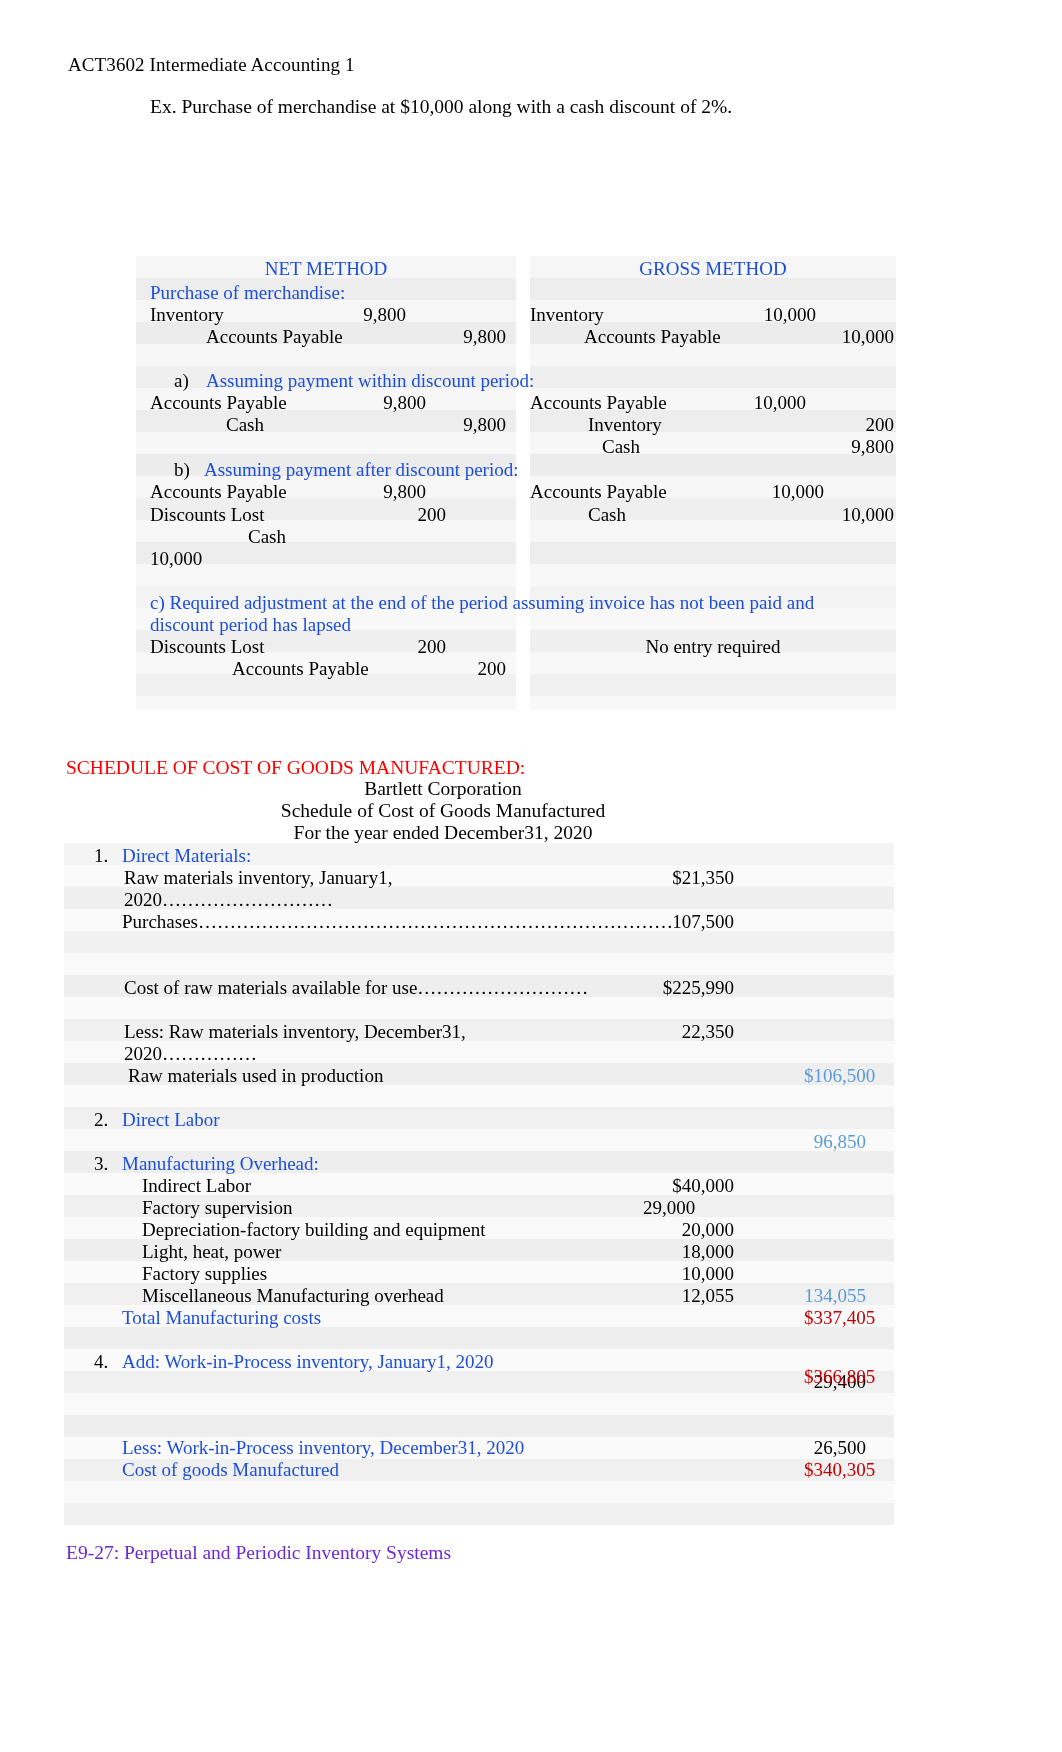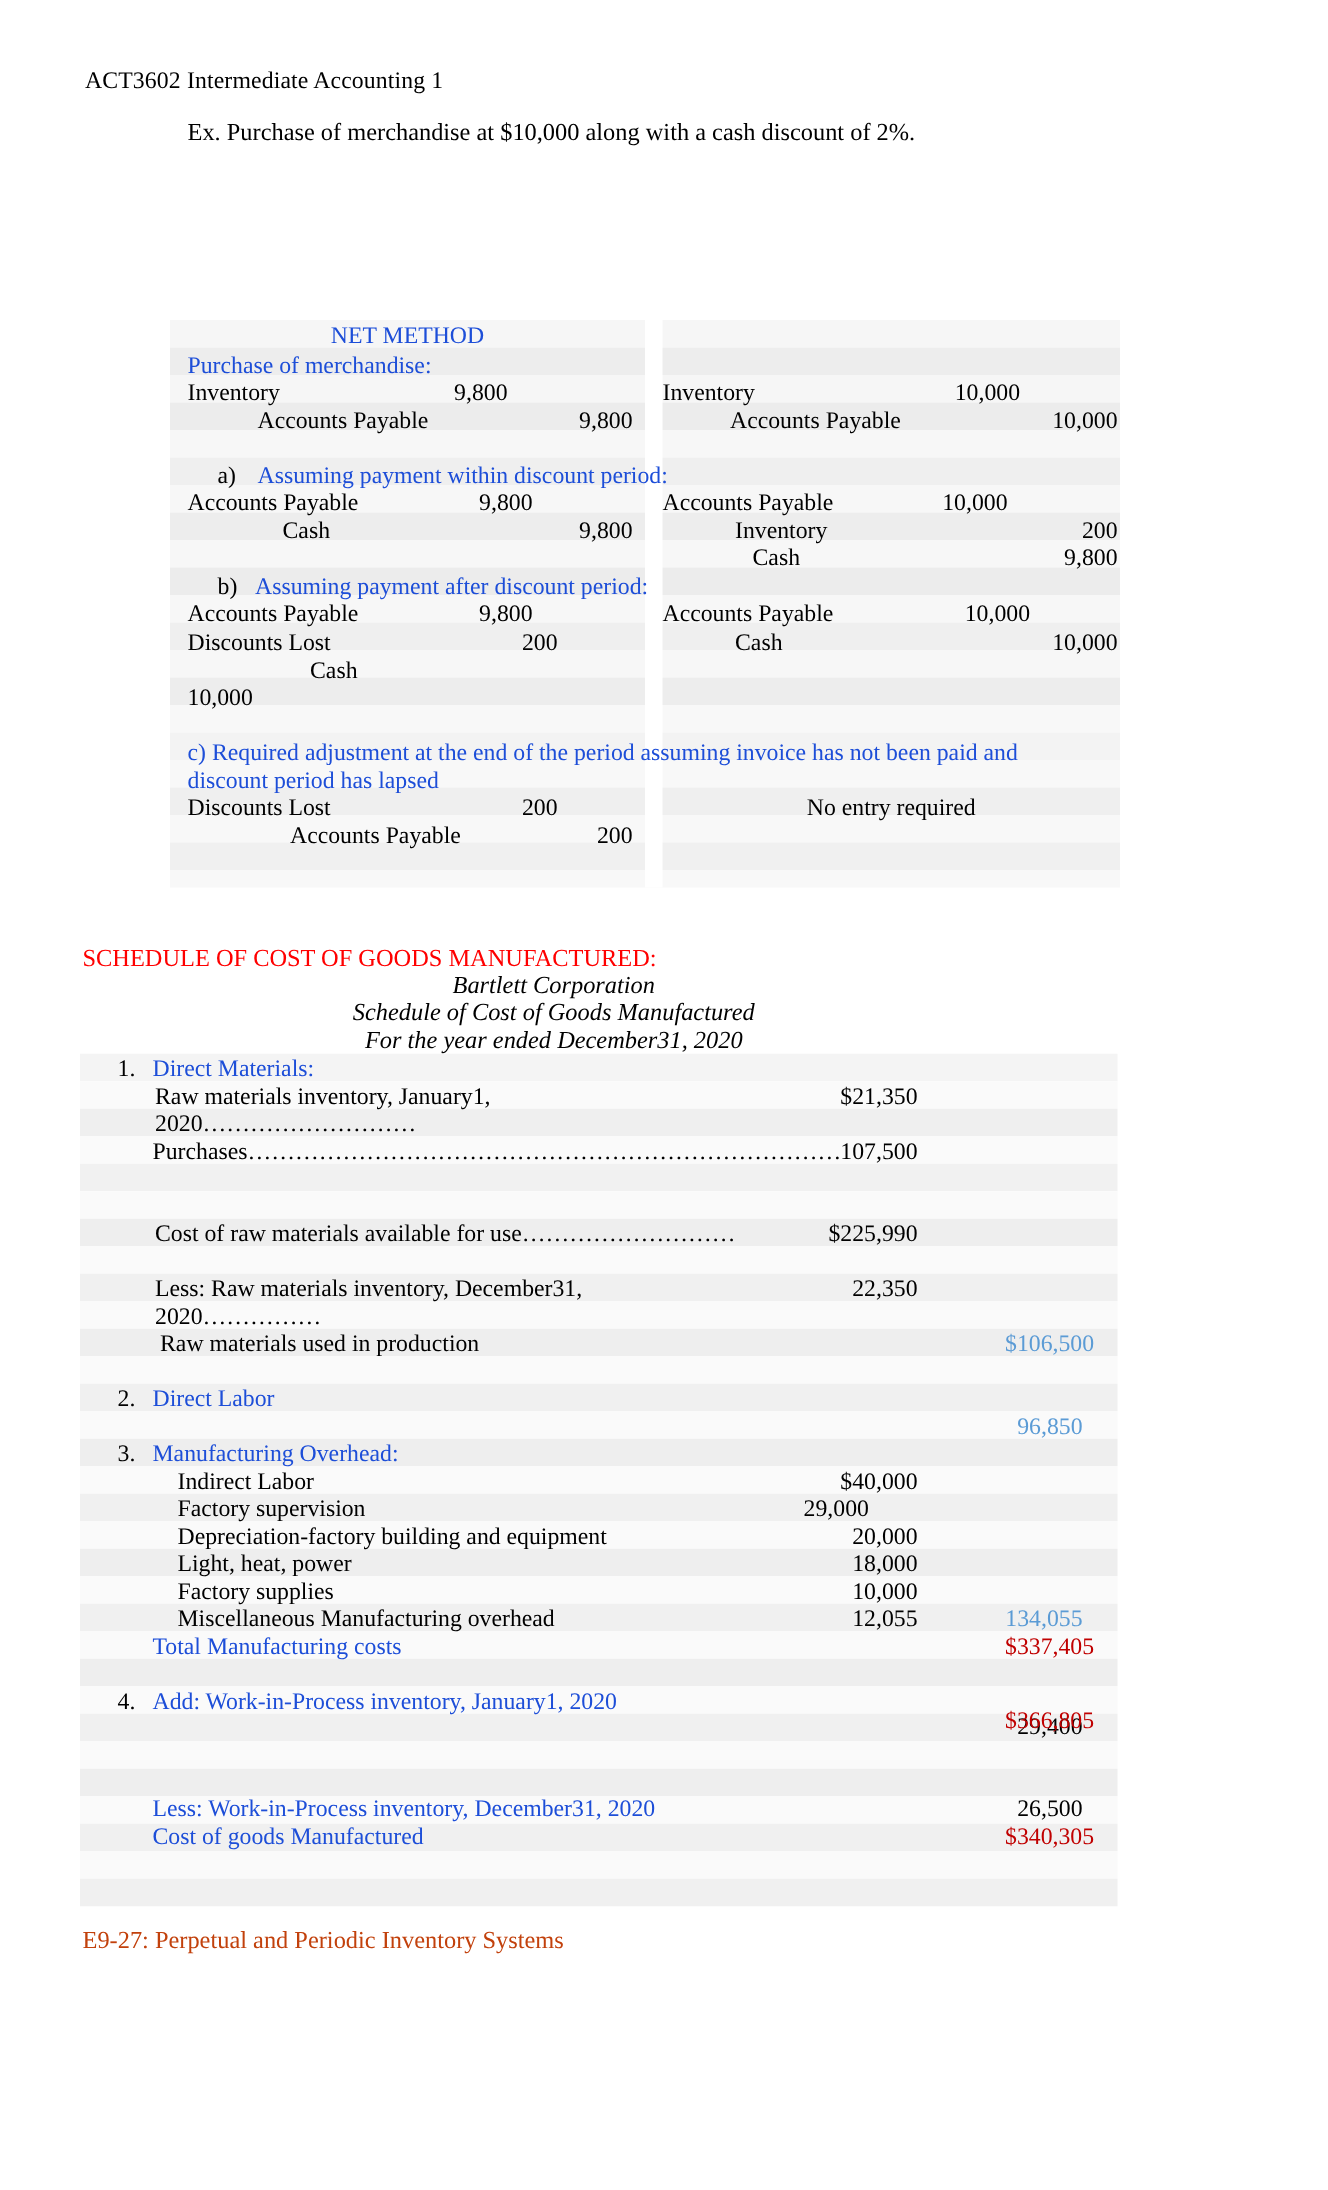--- a/index.html
+++ b/index.html
@@ -75,21 +75,20 @@
     left: 66px;
     top: 757px;
     font-size: 19.5px;
     color: #ff0000;
   }
   .sched-co {
     position: absolute;
     width: 886px;
     text-align: center;
     font-size: 19.5px;
-    font-style: italic;
   }
 
   
   .t2wrap {
     position: absolute;
     left: 64px;
     top: 843px;
     width: 830px;
     height: 676px;
   }
@@ -111,21 +110,21 @@
     top: 0; bottom: 0;
     width: 7px;
     background: #ffffff;
   }
 
   .footer-line {
     position: absolute;
     left: 66px;
     top: 1542px;
     font-size: 19.5px;
-    color: #c2410c;
+    color: #6d28d9;
   }
 </style>
 </head>
 <body>
 
 <div class="page">
 
   <div class="doc-header">ACT3602 Intermediate Accounting 1</div>
   <div class="ex-line">Ex. Purchase of merchandise at $10,000 along with a cash discount of 2%.</div>
 
@@ -148,20 +147,21 @@
     <div class="stripe" style="top:308px;background:#f8f8f8;"></div>
     <div class="stripe" style="top:330px;background:#f3f3f3;"></div>
     <div class="stripe" style="top:352px;background:#f8f8f8;"></div>
     <div class="stripe" style="top:374px;background:#efefef;"></div>
     <div class="stripe" style="top:396px;background:#f8f8f8;"></div>
     <div class="stripe" style="top:418px;background:#f0f0f0;"></div>
     <div class="stripe" style="top:440px;background:#f8f8f8;height:14px;"></div>
     <div class="vline"></div>
 
     <div class="t1txt red" style="left:0px;top:2px;width:380px;text-align:center;">NET METHOD</div>
+    <div class="t1txt red" style="left:394px;top:2px;width:366px;text-align:center;">GROSS METHOD</div>
 
     <div class="t1txt red" style="left:14px;top:26px;">Purchase of merchandise:</div>
 
     <div class="t1txt" style="left:14px;top:48px;">Inventory</div>
     <div class="t1txt r" style="left:180px;top:48px;width:90px;">9,800</div>
     <div class="t1txt" style="left:70px;top:70px;">Accounts Payable</div>
     <div class="t1txt r" style="left:280px;top:70px;width:90px;">9,800</div>
 
     <div class="t1txt" style="left:394px;top:48px;">Inventory</div>
     <div class="t1txt r" style="left:590px;top:48px;width:90px;">10,000</div>

